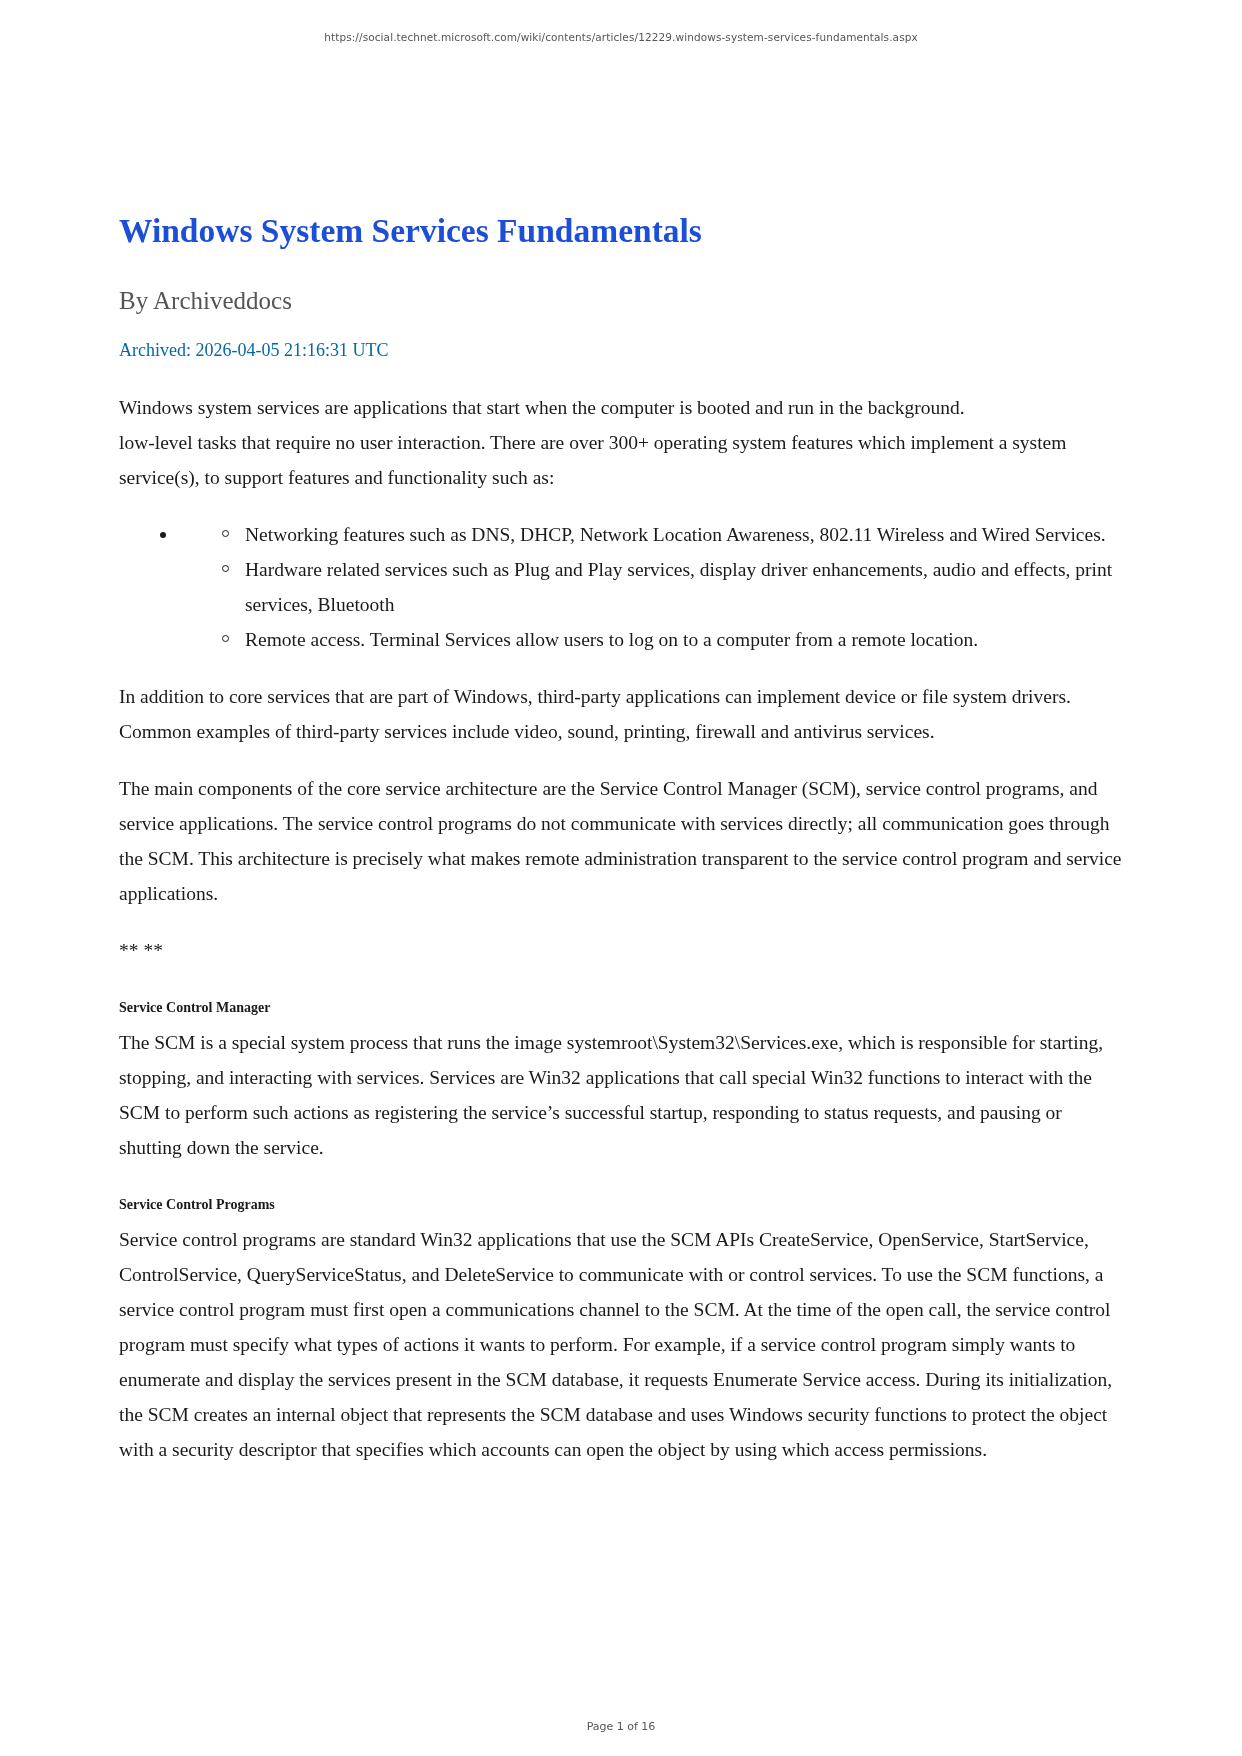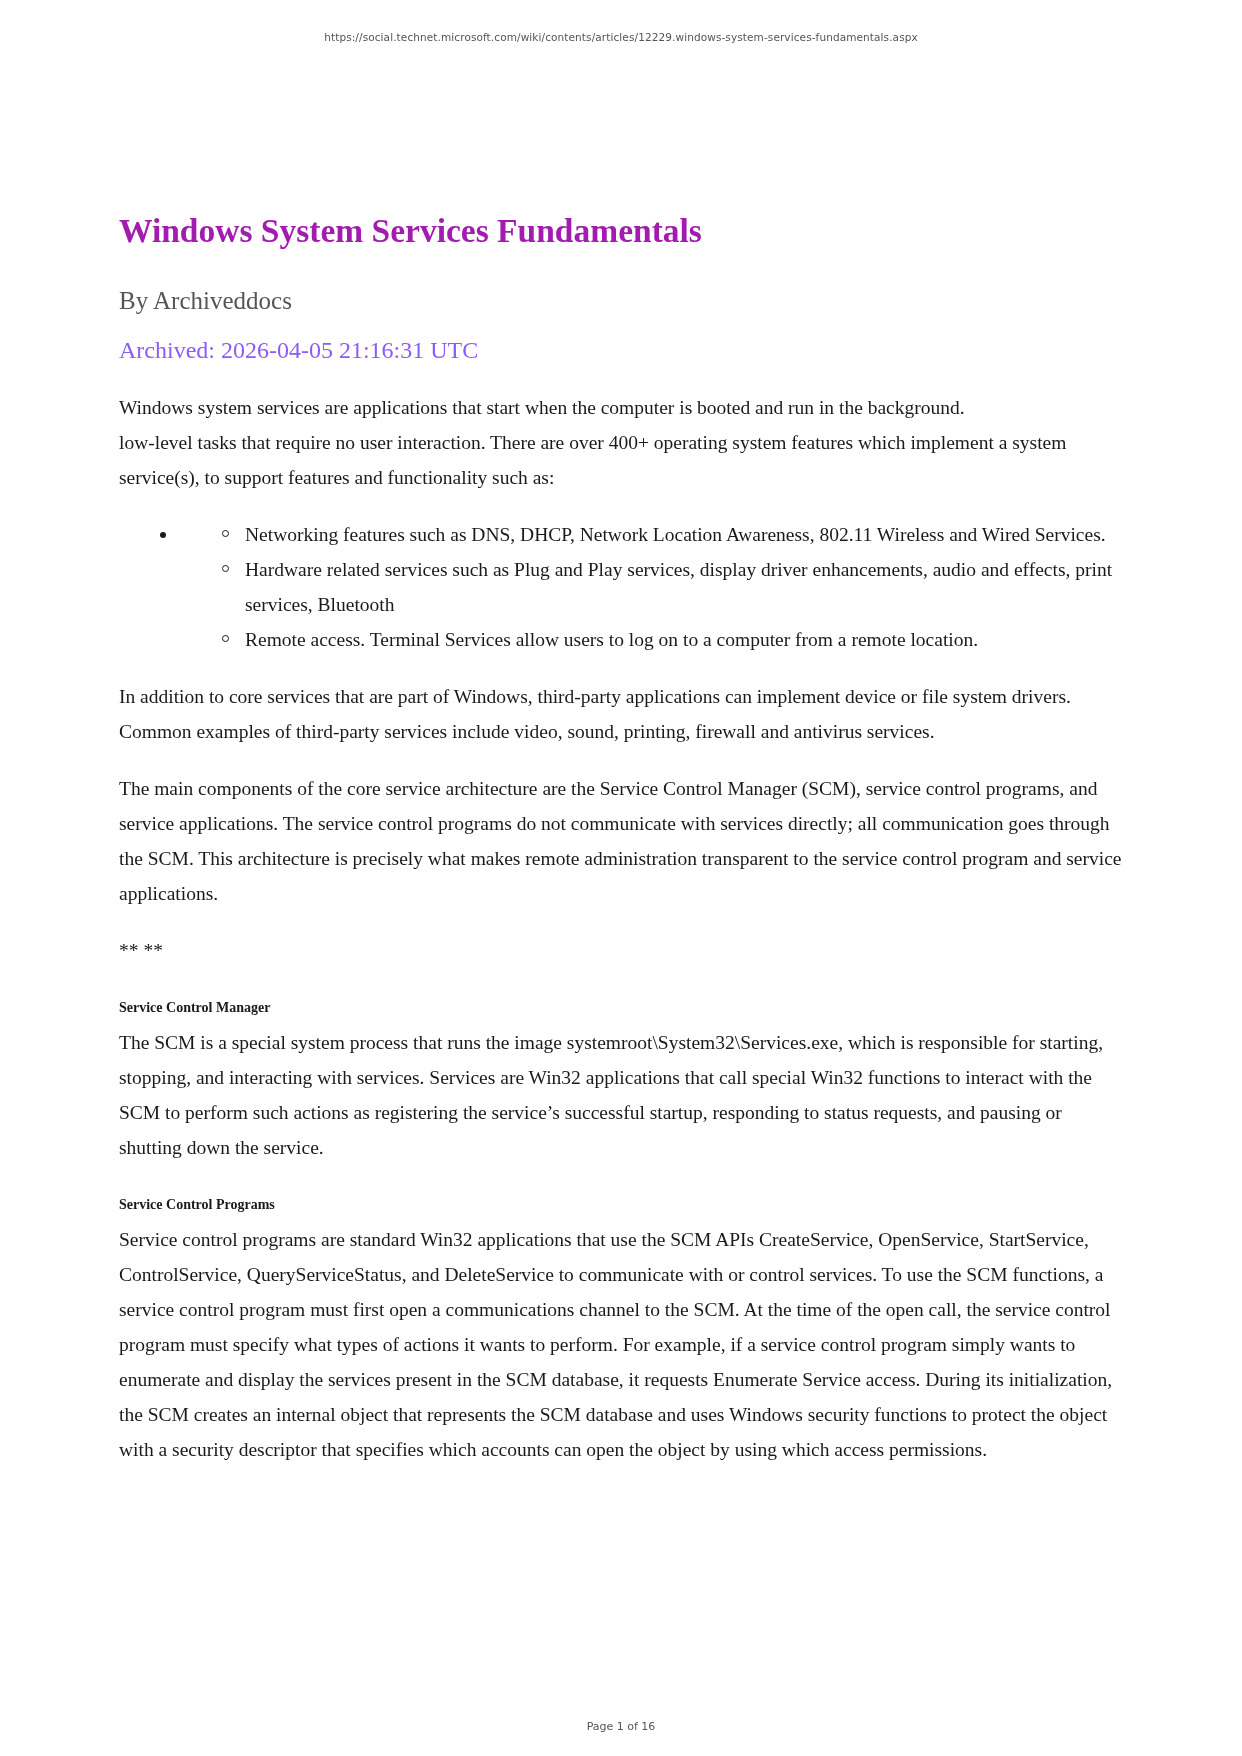--- a/index.html
+++ b/index.html
@@ -44,39 +44,39 @@
       font-size: 19.5px;
       line-height: 35px;
       color: #1a1a1a;
     }
     h1.doc-title {
       margin: 0;
       font-family: "Liberation Serif", "DejaVu Serif", serif;
       font-weight: bold;
       font-size: 33.5px;
       line-height: 44px;
-      color: #a21caf;
+      color: #1d4ed8;
       position: absolute;
       top: -3px;
       left: 0;
     }
     .author {
       position: absolute;
       top: 75px;
       left: 0;
       font-size: 25px;
       color: #555555;
       line-height: 28px;
     }
     .archived {
       position: absolute;
       top: 125px;
       left: 0;
-      font-size: 24px;
-      color: #8b5cf6;
+      font-size: 18px;
+      color: #0369a1;
       line-height: 26px;
     }
     .body-flow {
       position: absolute;
       top: 178px;
       left: 0;
       width: 1010px;
     }
     p {
       margin: 0 0 22px 0;
@@ -138,21 +138,21 @@
 <div class="header-url">https://social.technet.microsoft.com/wiki/contents/articles/12229.windows-system-services-fundamentals.aspx</div>
 
 <div class="content">
   <h1 class="doc-title">Windows System Services Fundamentals</h1>
   <div class="author">By Archiveddocs</div>
   <div class="archived">Archived: 2026-04-05 21:16:31 UTC</div>
 
   <div class="body-flow">
     <p>
       <span class="intro-line1">Windows system services are applications that start when the computer is booted and run in the background.</span>
-      <span>low-level tasks that require no user interaction. There are over 400+ operating system features which implement a system service(s), to support features and functionality such as:</span>
+      <span>low-level tasks that require no user interaction. There are over 300+ operating system features which implement a system service(s), to support features and functionality such as:</span>
     </p>
 
     <ul class="outer">
       <li>
         <span class="outer-bullet"></span>
         <ul class="inner">
           <li>
             <span class="circle-bullet"></span>
             <span>Networking features such as DNS, DHCP, Network Location Awareness, 802.11 Wireless and Wired Services.</span>
           </li>

